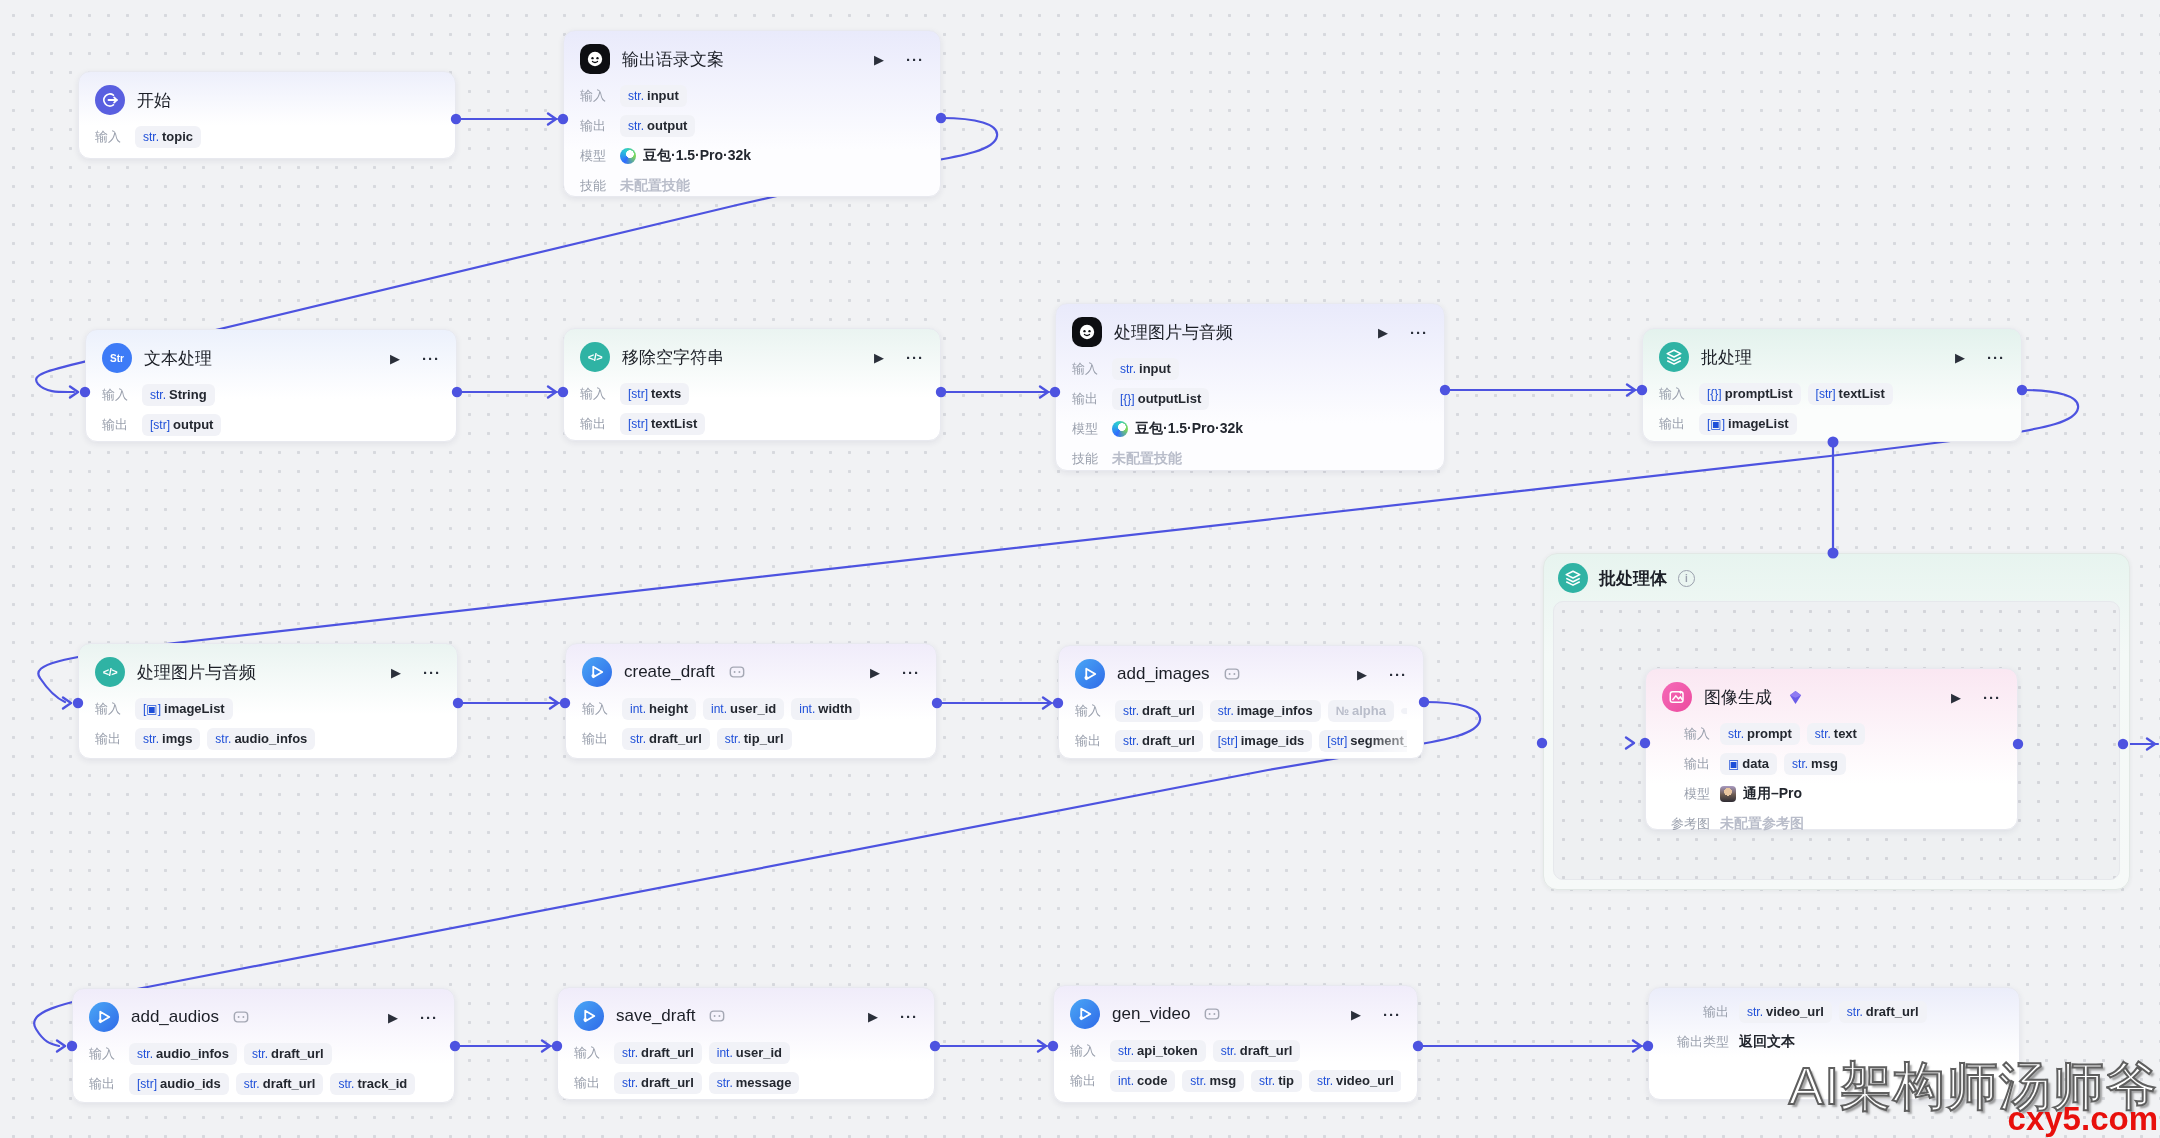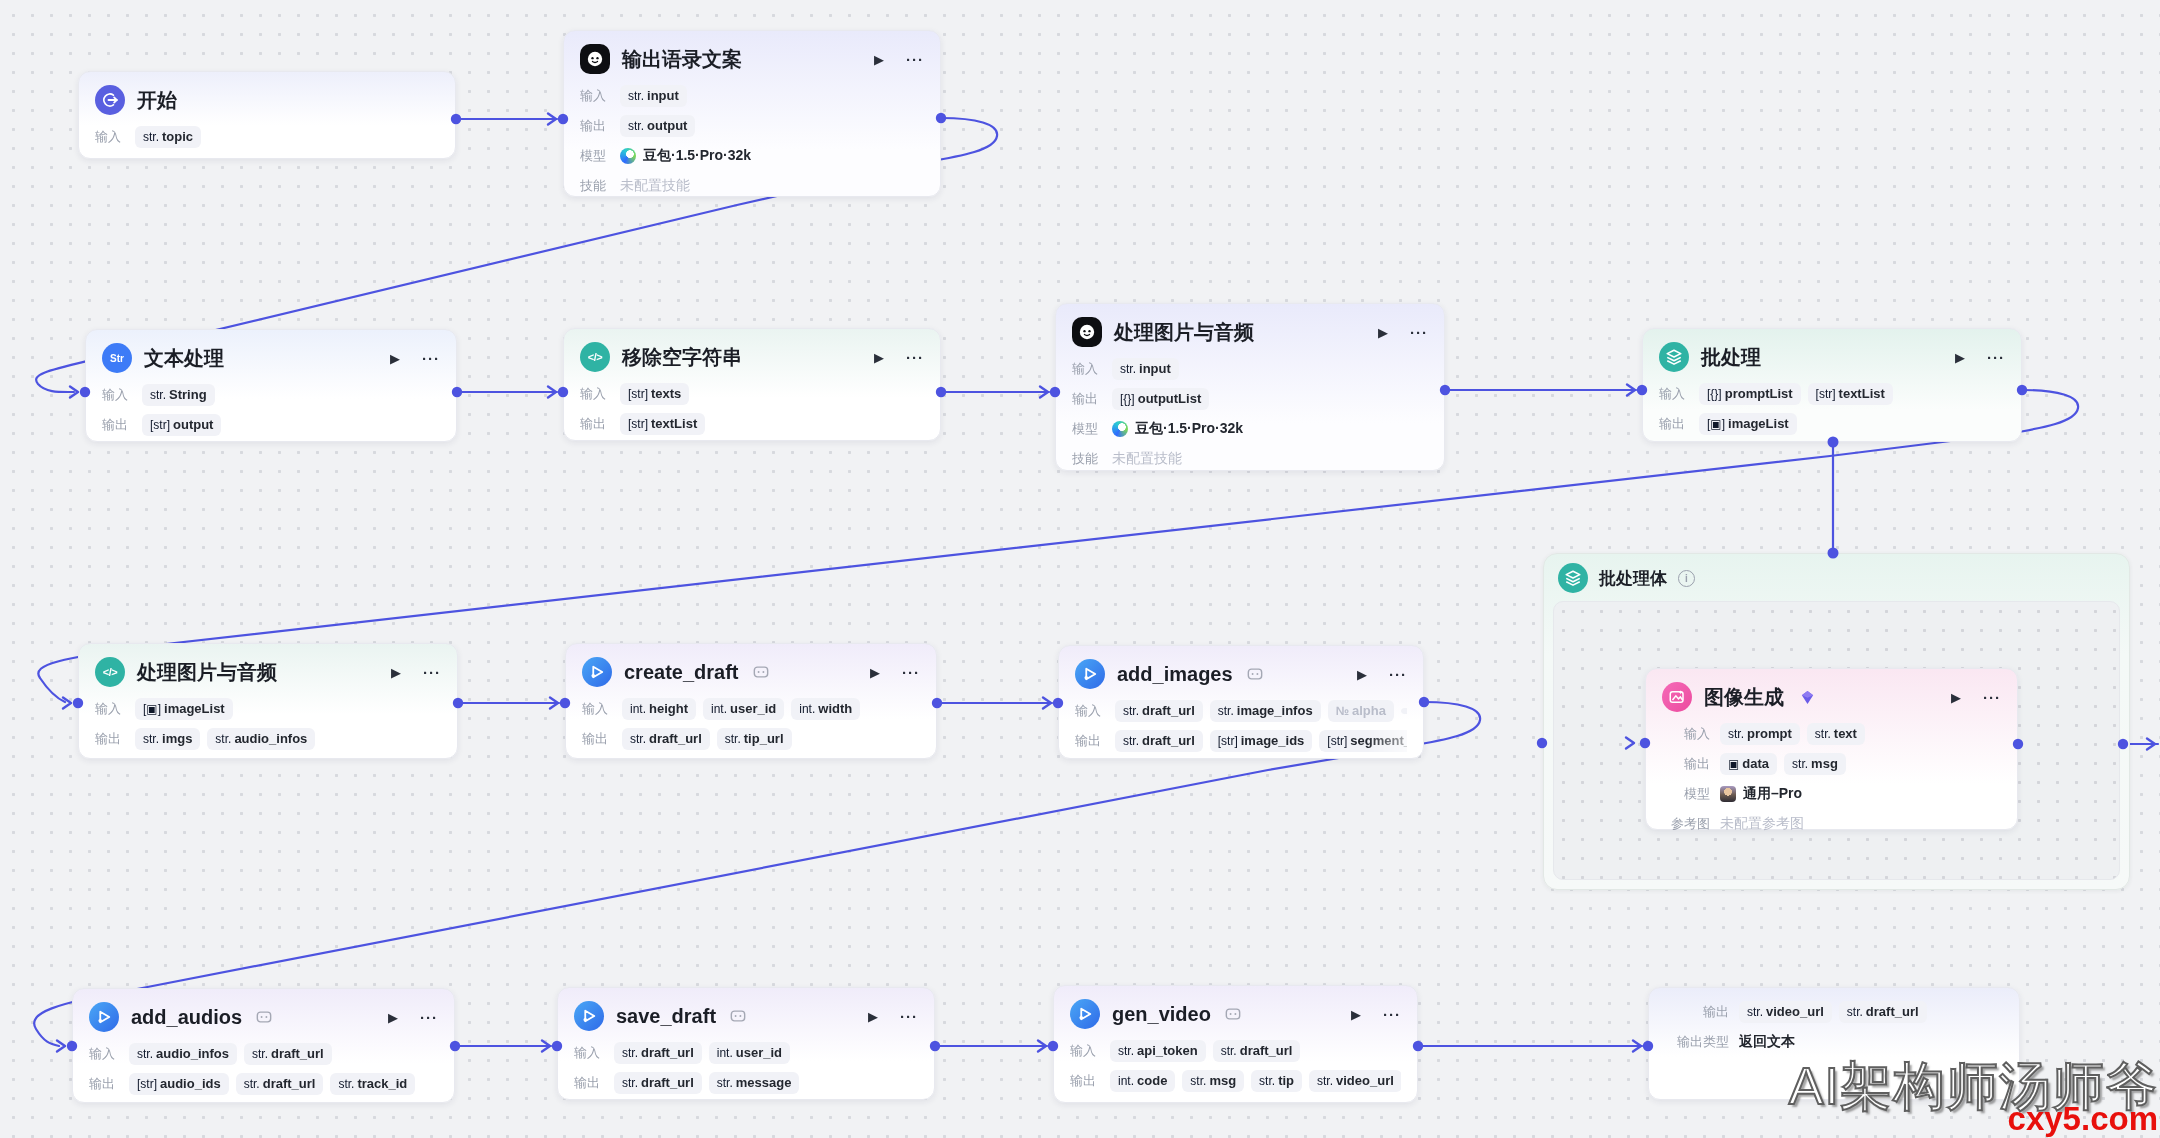--- a/index.html
+++ b/index.html
@@ -45,21 +45,21 @@
   .tint-start {background:linear-gradient(180deg,#edeffb 0%,#ffffff 62%);}
   .tint-llm   {background:linear-gradient(180deg,#e9eafb 0%,#fdfdff 72%);}
   .tint-str   {background:linear-gradient(180deg,#ecf1fc 0%,#ffffff 62%);}
   .tint-code  {background:linear-gradient(180deg,#eaf4f1 0%,#ffffff 62%);}
   .tint-batch {background:linear-gradient(180deg,#e3f2ed 0%,#fbfdfc 72%);}
   .tint-plugin{background:linear-gradient(180deg,#f0ecfa 0%,#ffffff 66%);}
   .tint-img   {background:linear-gradient(180deg,#fae7f2 0%,#ffffff 72%);}
   .tint-end   {background:linear-gradient(180deg,#ebedfa 0%,#ffffff 62%);}
 
   .nhead{display:flex;align-items:center;gap:12px;margin-bottom:11px;}
-  .ntitle{font-size:20px;font-weight:700;color:#1b1e26;white-space:nowrap;}
+  .ntitle{font-size:17px;font-weight:400;color:#1b1e26;white-space:nowrap;}
   .spacer{flex:1;}
   .runbtn{font-size:13px;color:#2a2f3a;cursor:pointer;line-height:1;}
   .morebtn{font-size:15px;font-weight:800;color:#2a2f3a;letter-spacing:1px;cursor:pointer;line-height:1;margin-left:10px;}
 
   .nicon{width:30px;height:30px;border-radius:15px;flex:0 0 30px;display:flex;align-items:center;justify-content:center;}
   .icon-start,.icon-end{background:#595fe0;}
   .icon-llm{background:#0d0e12;border-radius:10px;}
   .icon-str{background:#3d7bf7;color:#fff;font-size:10px;font-weight:800;}
   .icon-code{background:#2fb3a4;color:#fff;font-size:11px;font-weight:800;letter-spacing:-.5px;}
   .icon-batch{background:#2fb3a4;}
@@ -73,27 +73,27 @@
   .nrows{display:flex;flex-direction:column;gap:8px;}
   .prow{display:flex;align-items:center;gap:10px;min-height:22px;}
   .plabel{flex:0 0 30px;width:30px;font-size:13px;color:#9aa0ad;text-align:left;white-space:nowrap;}
   .lw3 .plabel{flex-basis:48px;width:48px;text-align:right;}
   .lw4 .plabel{flex-basis:64px;width:64px;text-align:right;}
   .pitems{display:flex;align-items:center;gap:7px;white-space:nowrap;overflow:hidden;flex:1;}
   .pill{
     display:inline-flex;align-items:center;gap:3px;background:#f1f2f7;border-radius:6px;
     padding:3px 8px;font-size:13px;line-height:16px;
   }
-  .ptag{color:#0f172a;font-size:12px;}
+  .ptag{color:#1d4ed8;font-size:12px;}
   .pname{color:#23272f;font-weight:700;}
   .pill.muted .pname,.pill.muted .ptag{color:#b9bdca;font-weight:600;}
   .pill.fade{-webkit-mask-image:linear-gradient(90deg,#000 40%,transparent 95%);
              mask-image:linear-gradient(90deg,#000 40%,transparent 95%);}
   .rtext{font-size:14px;color:#23272f;font-weight:600;}
-  .rtext.muted{color:#b9bdca;font-weight:400;}
+  .rtext.muted{color:#b9bdca;font-weight:700;}
   .mchip{display:inline-flex;align-items:center;gap:7px;}
   .mname{font-size:14px;color:#23272f;font-weight:600;}
   .micon{width:16px;height:16px;display:inline-block;flex:0 0 16px;}
   .micon.doubao{border-radius:50%;
     background:radial-gradient(circle at 62% 38%,#ffffff 0 26%,rgba(255,255,255,0) 29%),
                conic-gradient(from 210deg,#2f6bff,#29c8d7,#7ed957,#2f6bff);}
   .micon.tongyong{border-radius:4px;
     background:radial-gradient(circle at 50% 36%,#e9c59f 0 29%,rgba(0,0,0,0) 31%),
                linear-gradient(180deg,#a89ac0 0%,#6b5a50 55%,#2e2b33 100%);}
 

